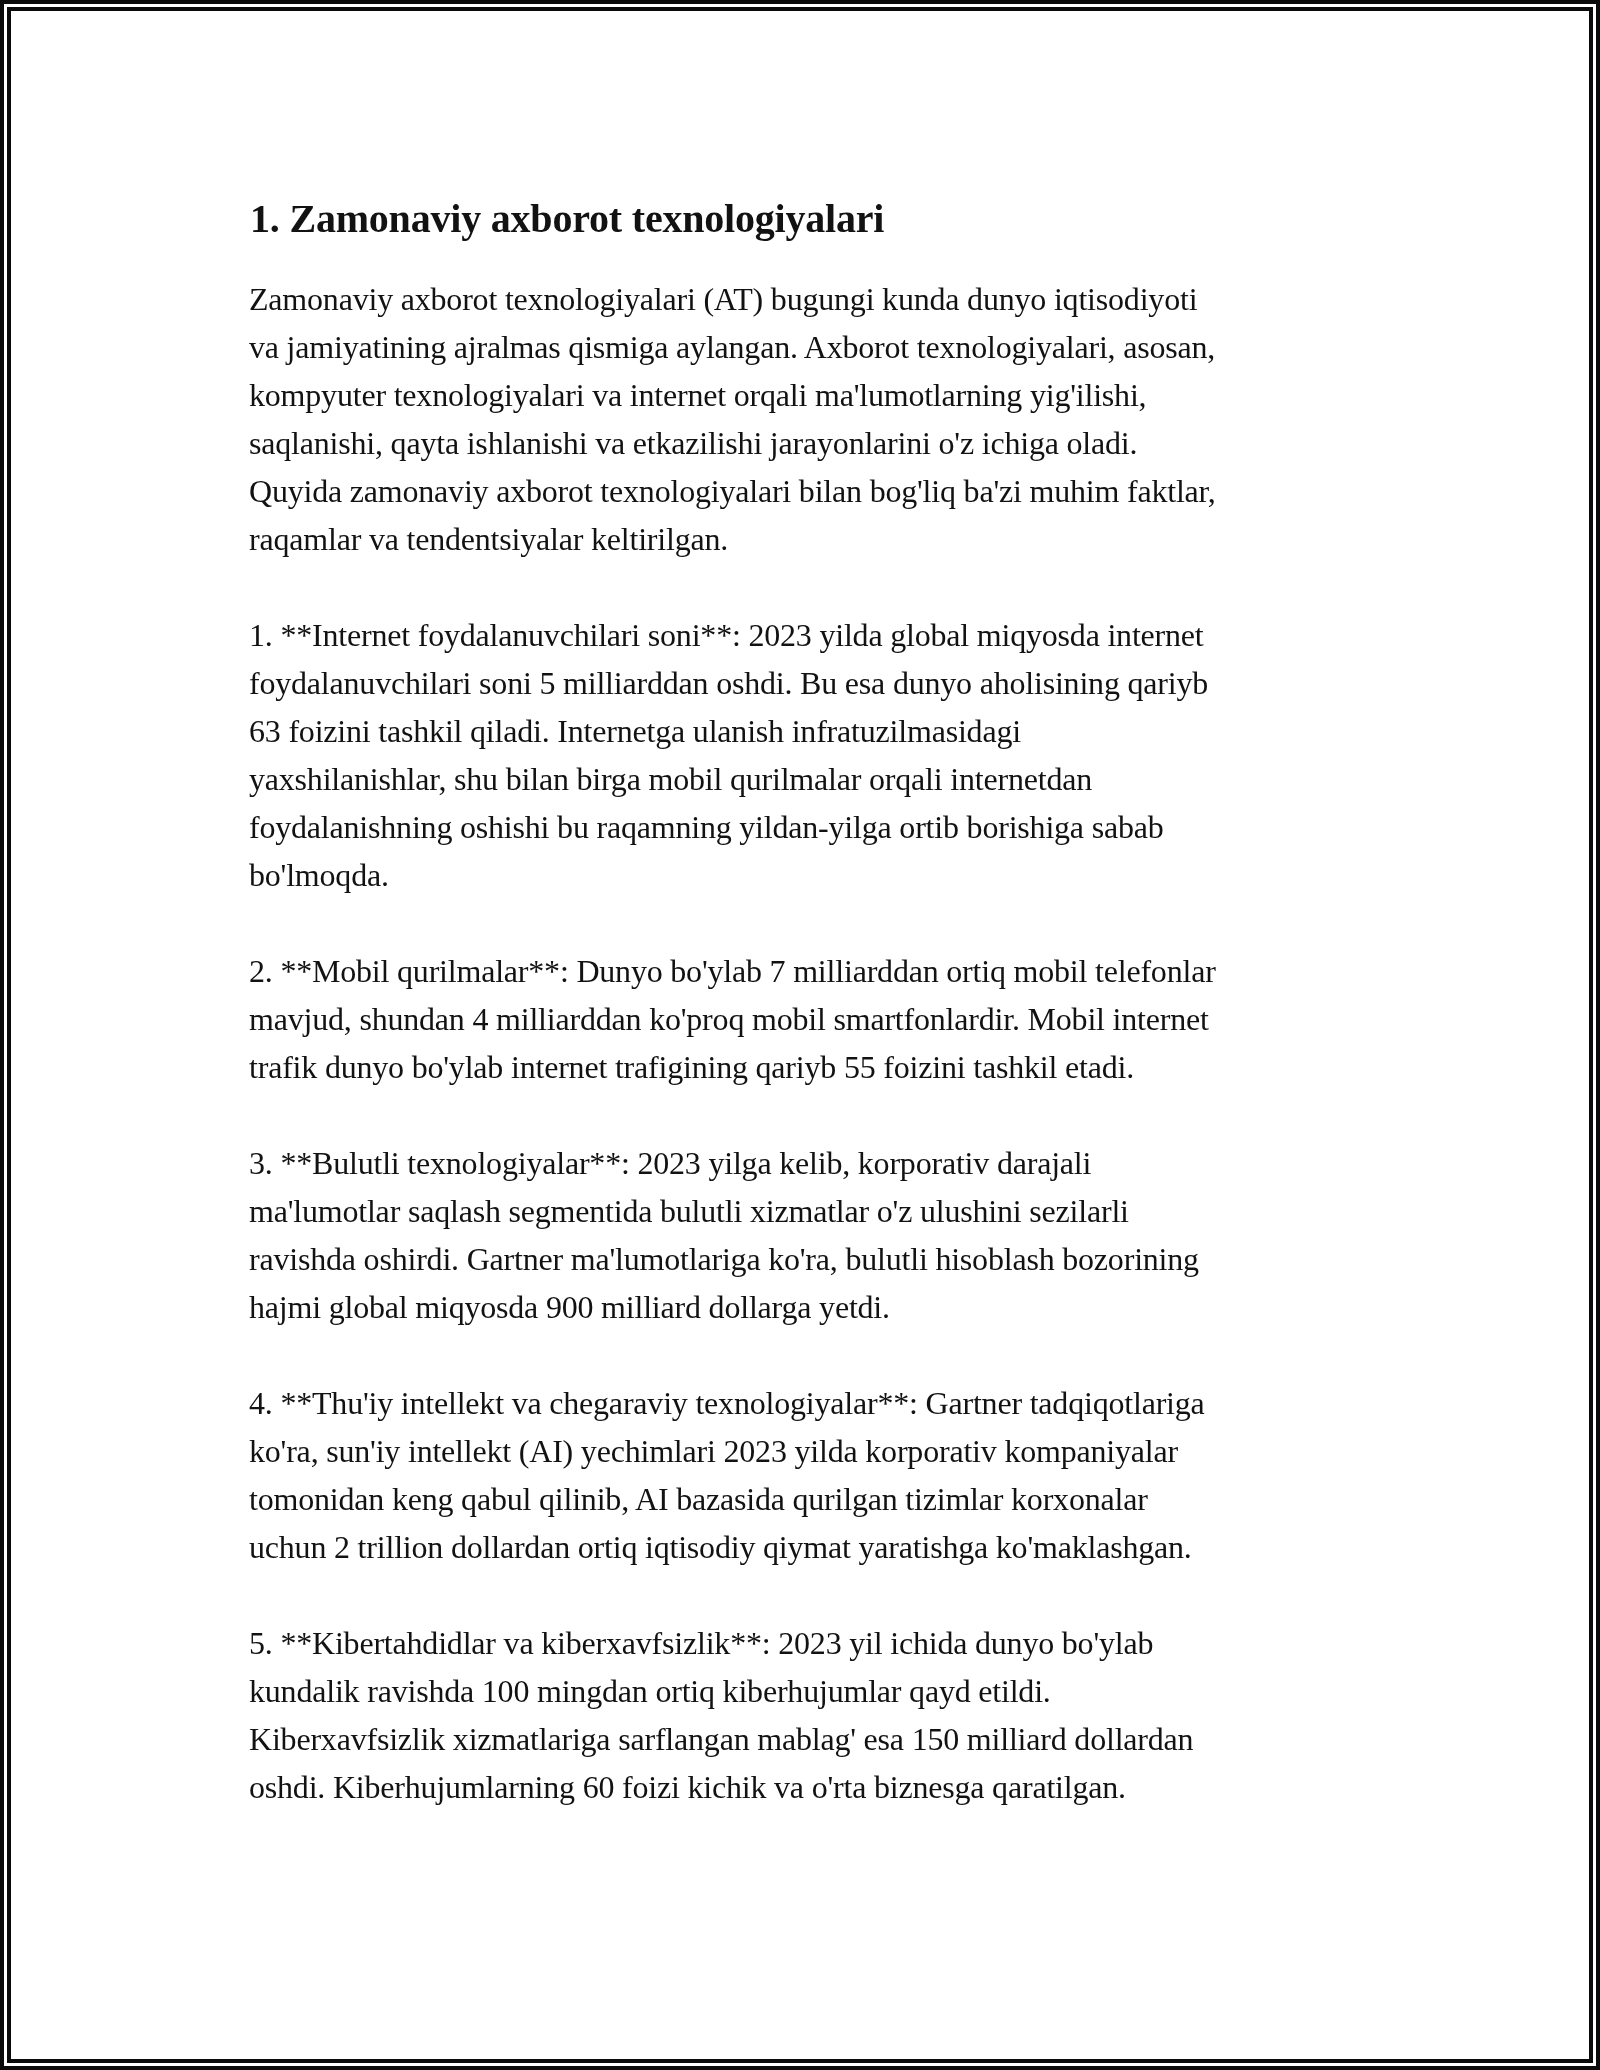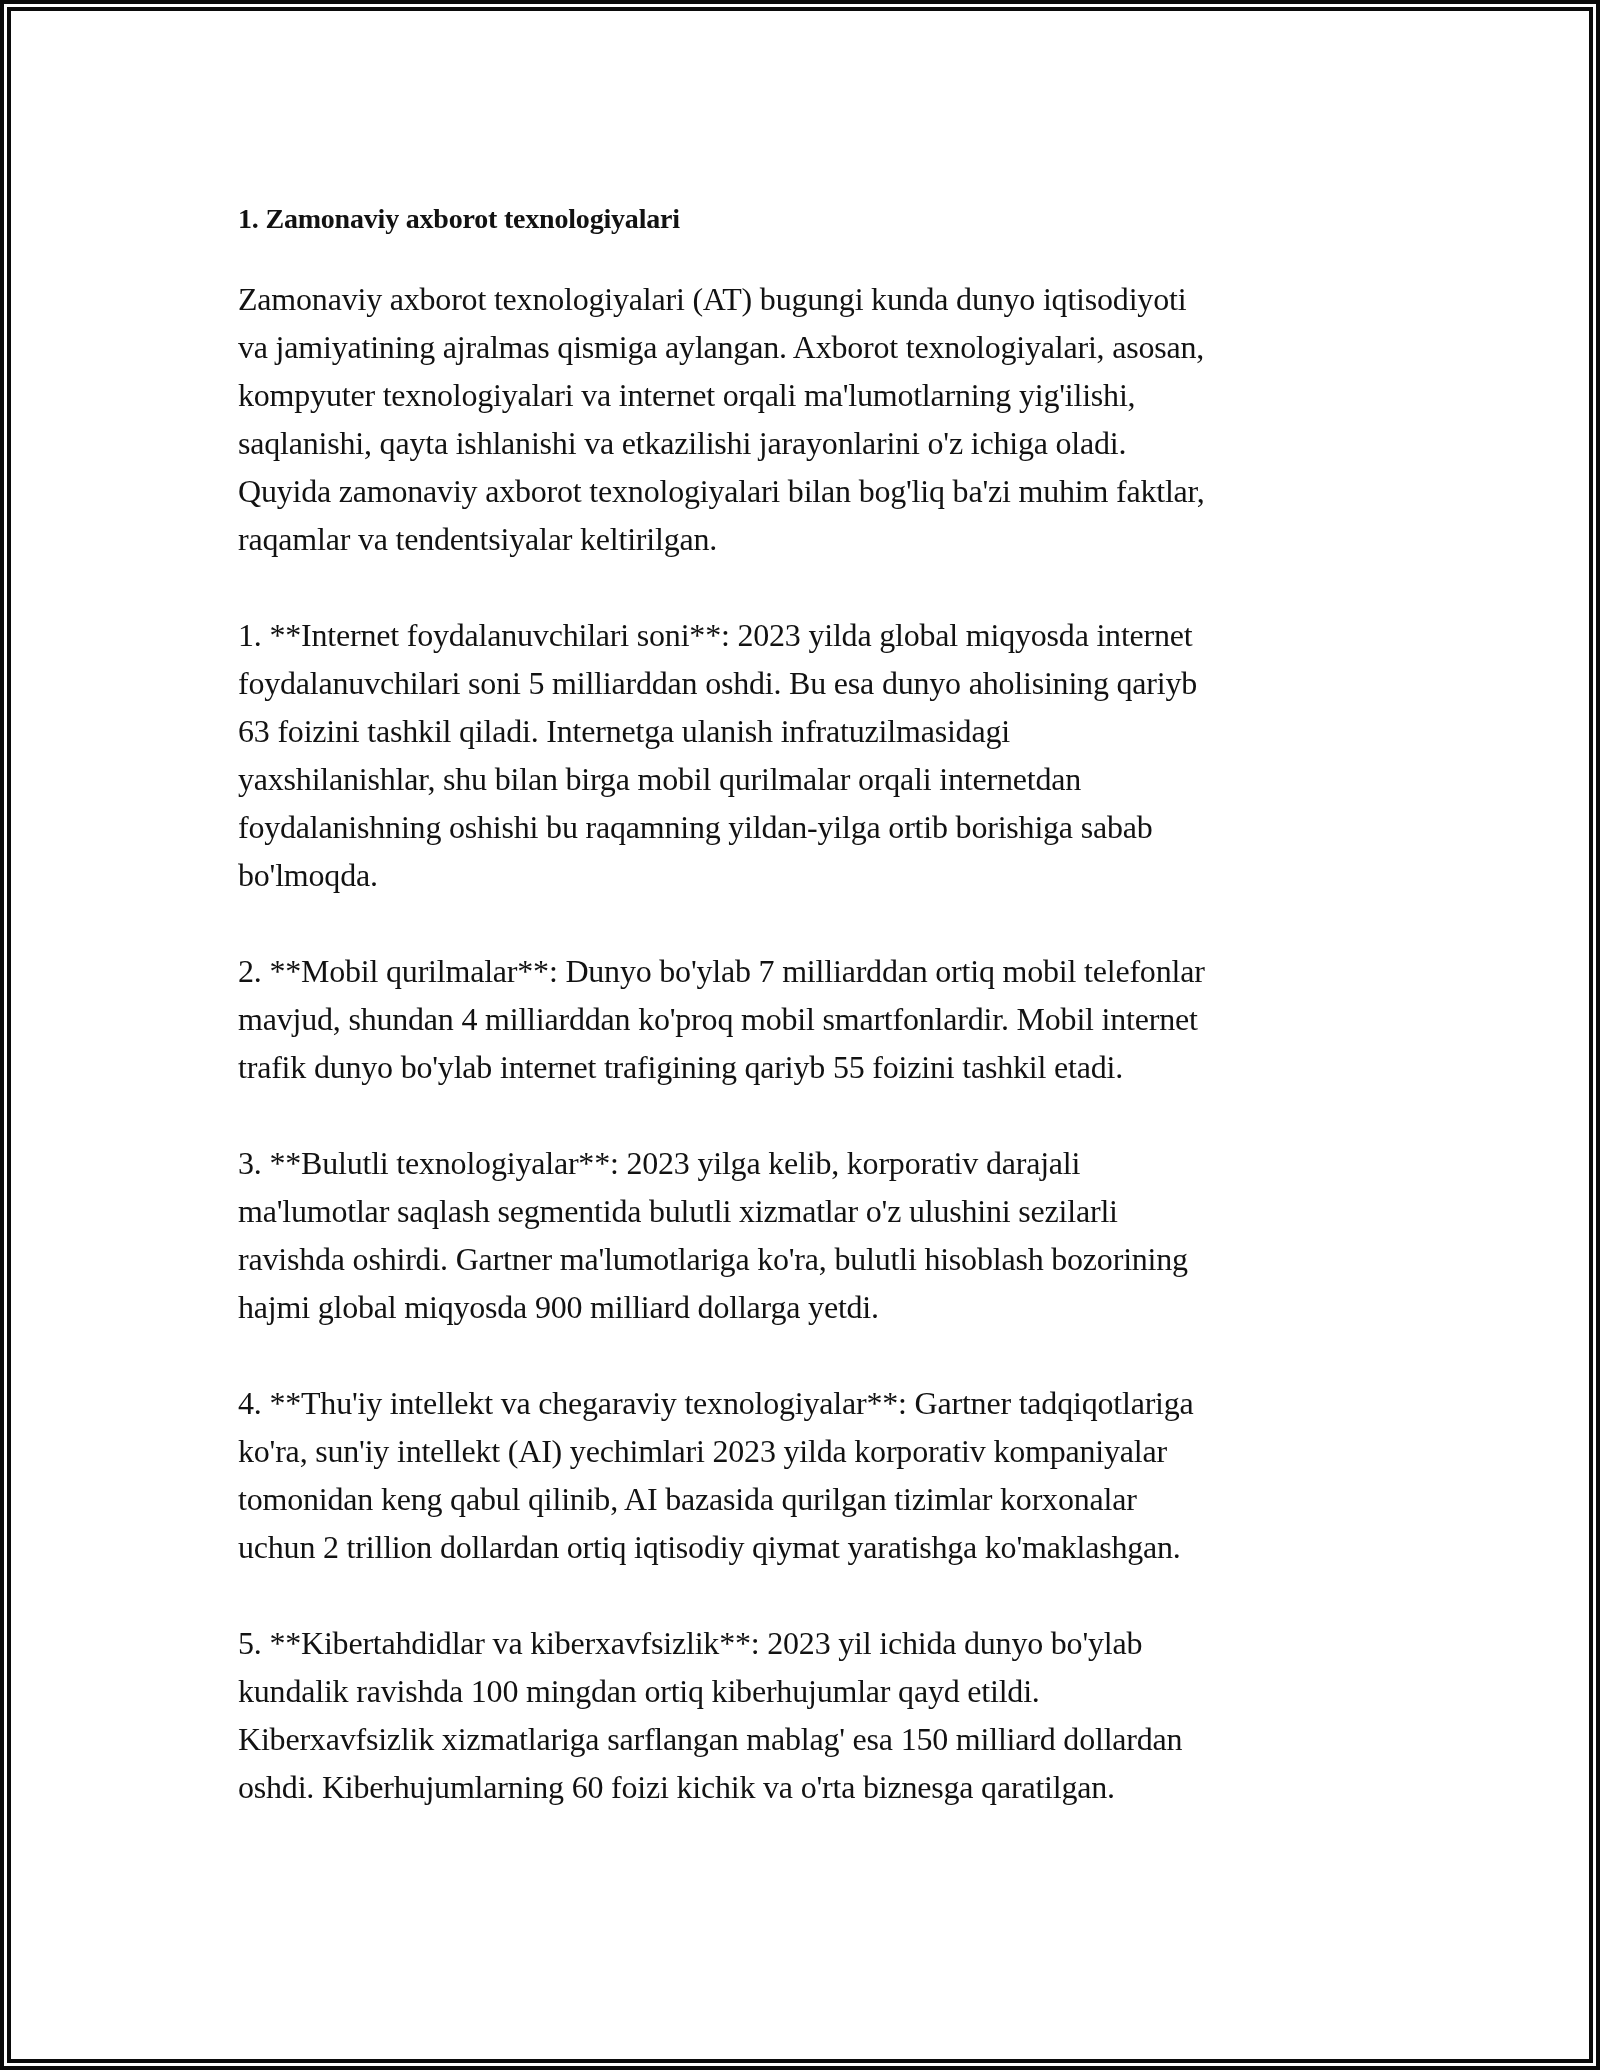--- a/index.html
+++ b/index.html
@@ -24,28 +24,28 @@
     background: #ffffff;
     padding: 185px 0 0 227px;
     overflow: hidden;
   }
   .content {
     width: 1165px;
     color: #121212;
     font-family: "Liberation Serif", "DejaVu Serif", serif;
   }
   .doc-title {
-    margin: 0 0 33px 0;
-    font-size: 28px;
+    margin: 0 0 33px 12px;
+    font-size: 40px;
     line-height: 46px;
     font-weight: bold;
     letter-spacing: -0.2px;
   }
   .para {
-    margin: 0 0 48px 0;
+    margin: 0 0 48px 11px;
     font-size: 32px;
     line-height: 48px;
     white-space: pre-line;        
     letter-spacing: -0.2px;
   }
 </style>
 </head>
 <body>
 
 <div class="page">

